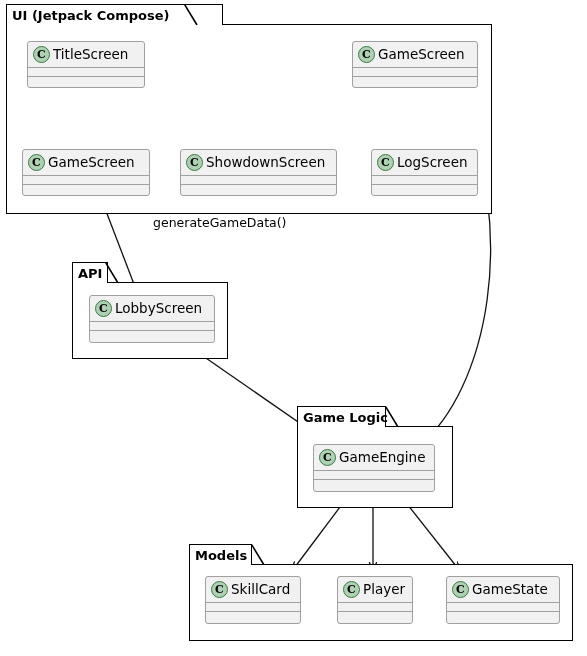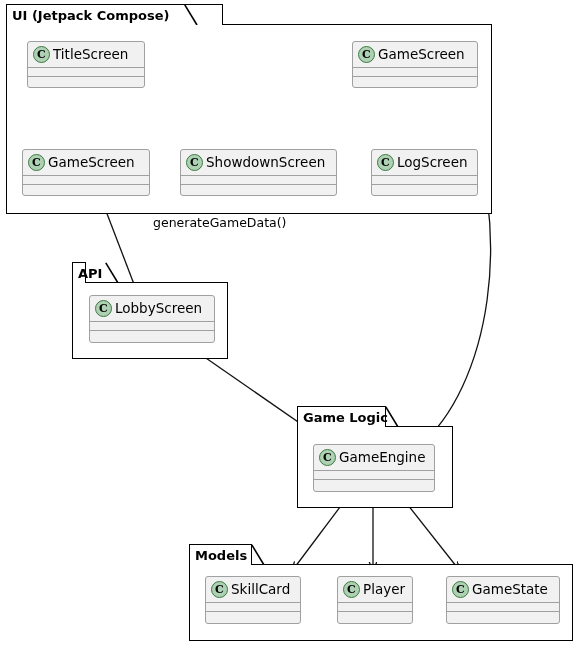--- a/index.html
+++ b/index.html
@@ -209,21 +209,21 @@
       <div class="class-title-row">
         <span class="class-icon">C</span>
         <span class="class-name">LogScreen</span>
       </div>
       <div class="class-compartment"></div>
       <div class="class-compartment last"></div>
     </div>
   </div>
 
   <div class="package" style="left:72px; top:262px; width:156px; height:97px;">
-    <div class="pkg-tab" style="width:14px;">
+    <div class="pkg-tab" style="width:36px;">
       <span>API</span>
     </div>
     <div class="pkg-tab-slant" style="left:33px;">
       <svg width="14" height="22" viewBox="0 0 14 22" xmlns="http://www.w3.org/2000/svg">
         <path d="M0.8,0.8 L13,21" fill="none" stroke="#000000" stroke-width="1.6"></path>
       </svg>
     </div>
     <div class="pkg-body" style="top:20px; width:156px; height:77px;"></div>
 
     <div class="class-box" style="left:17px; top:33px; width:126px; height:48px;">

